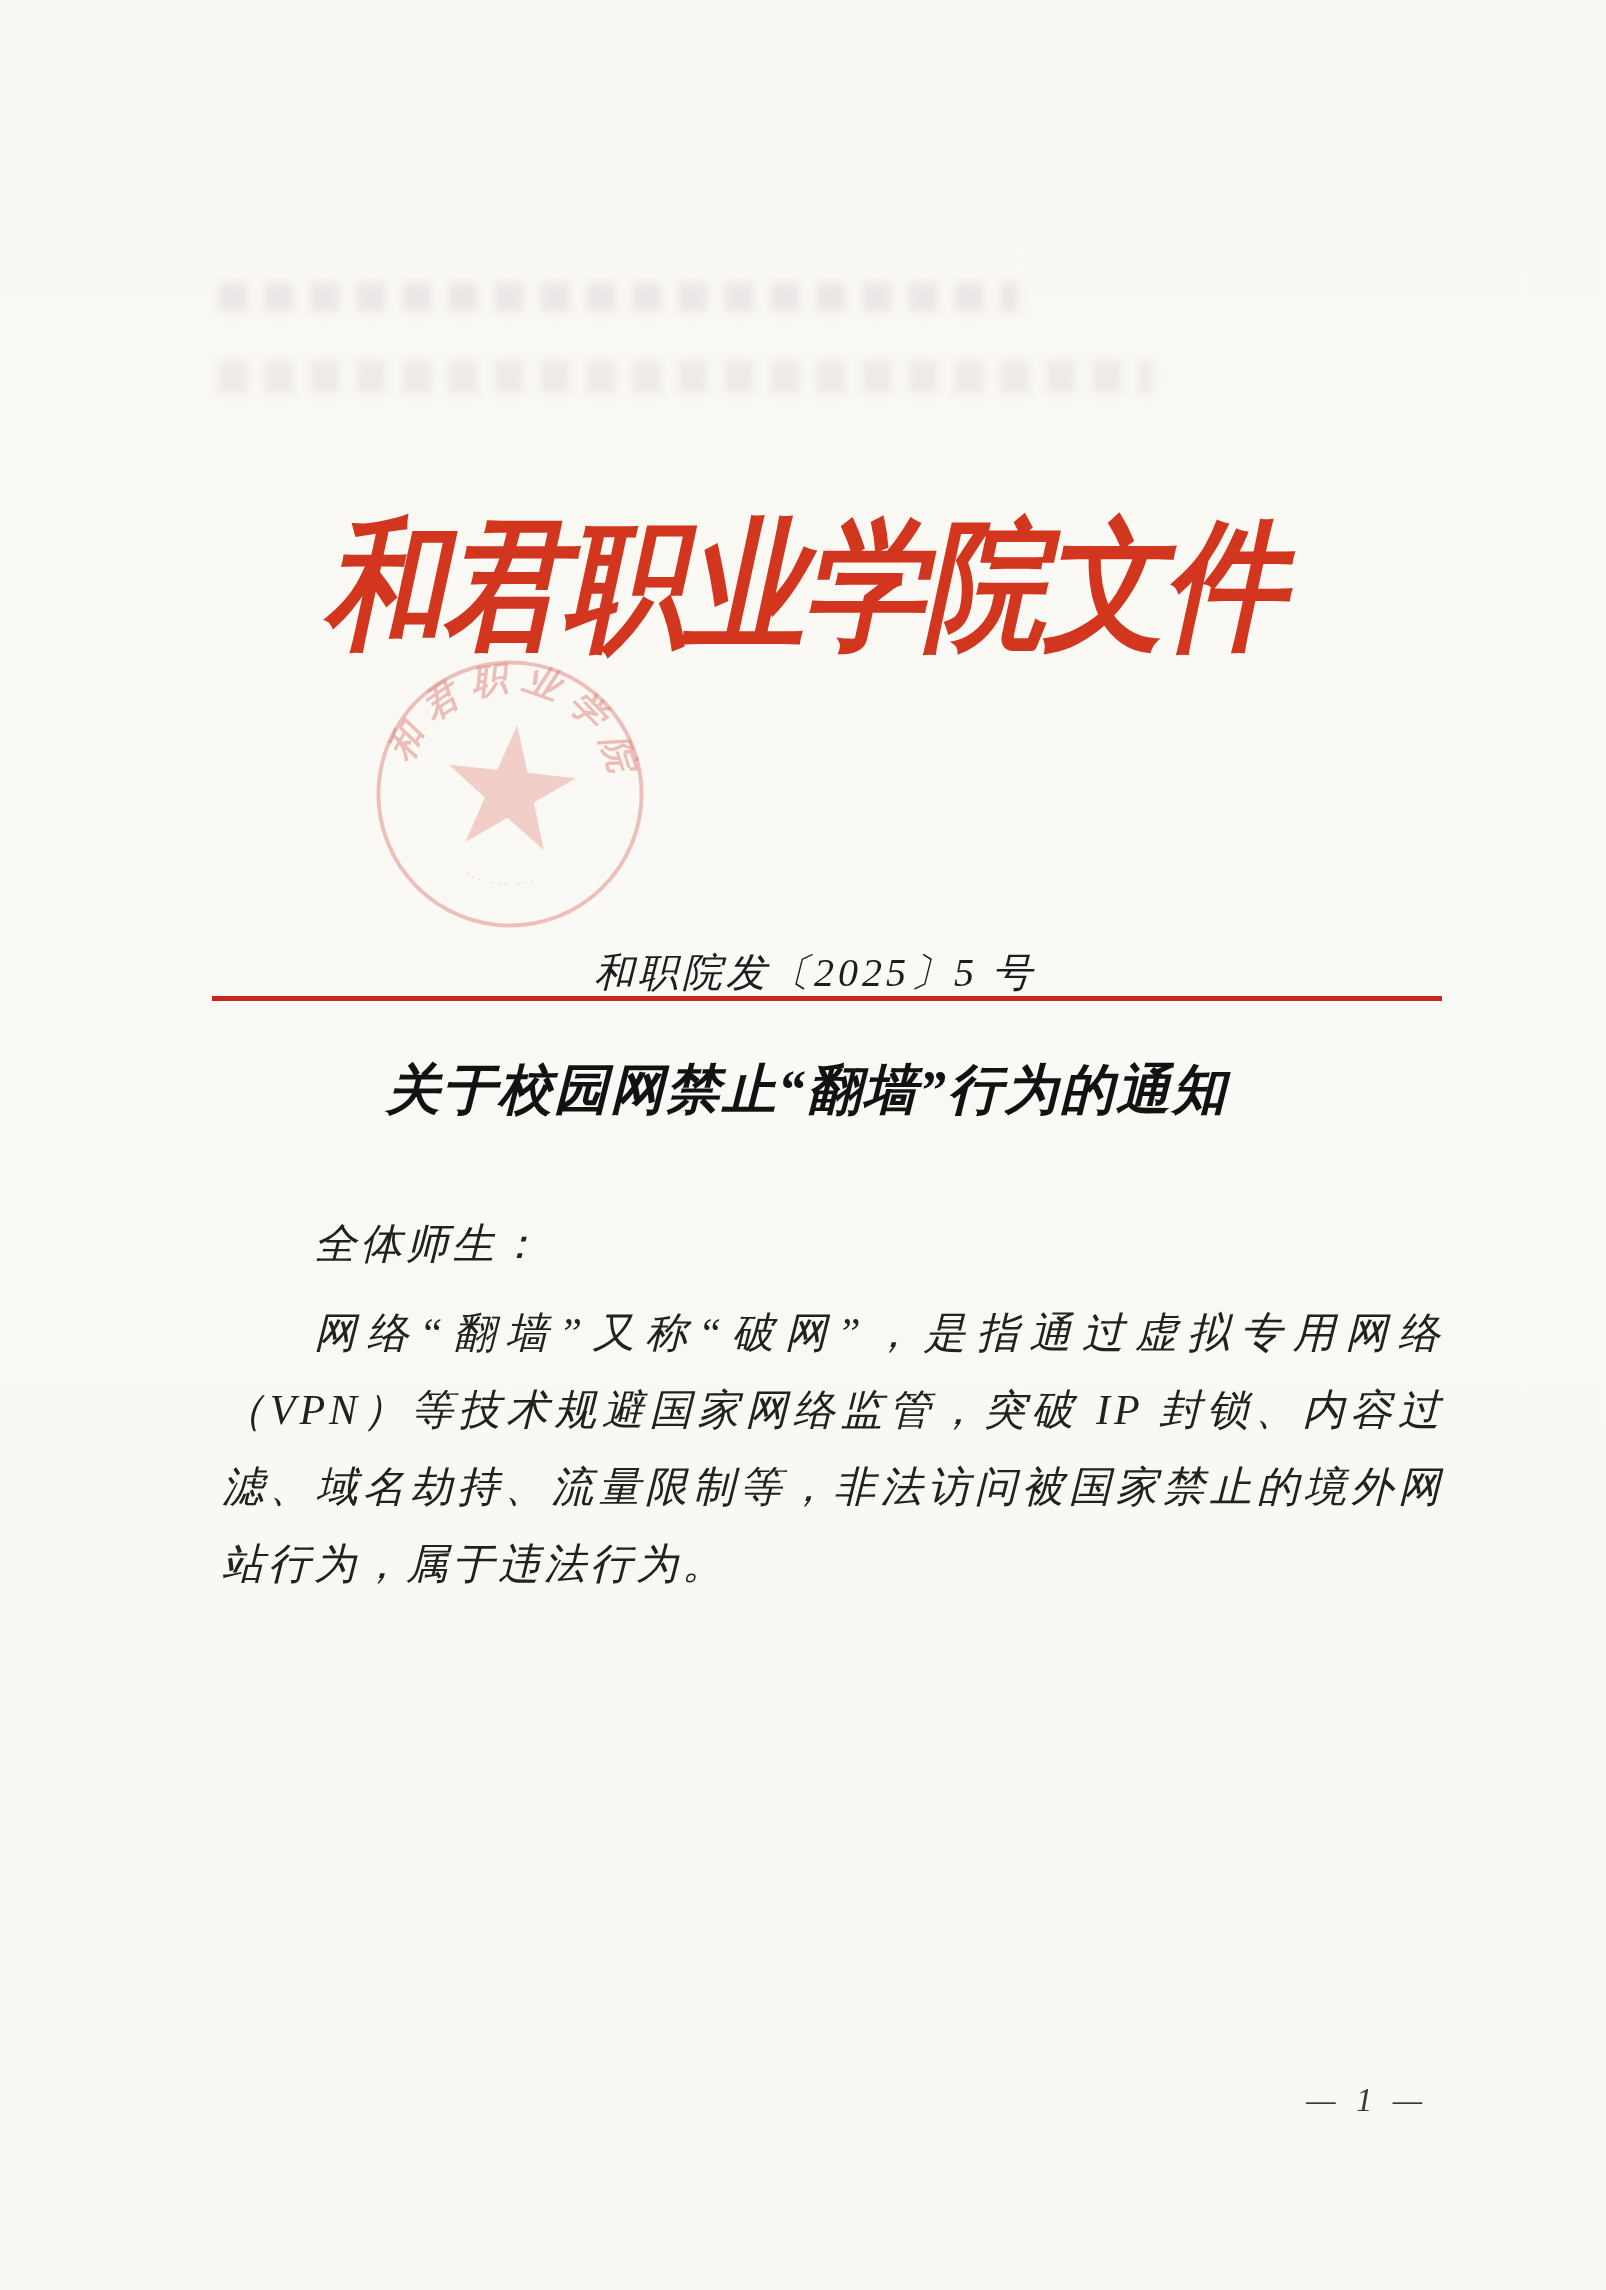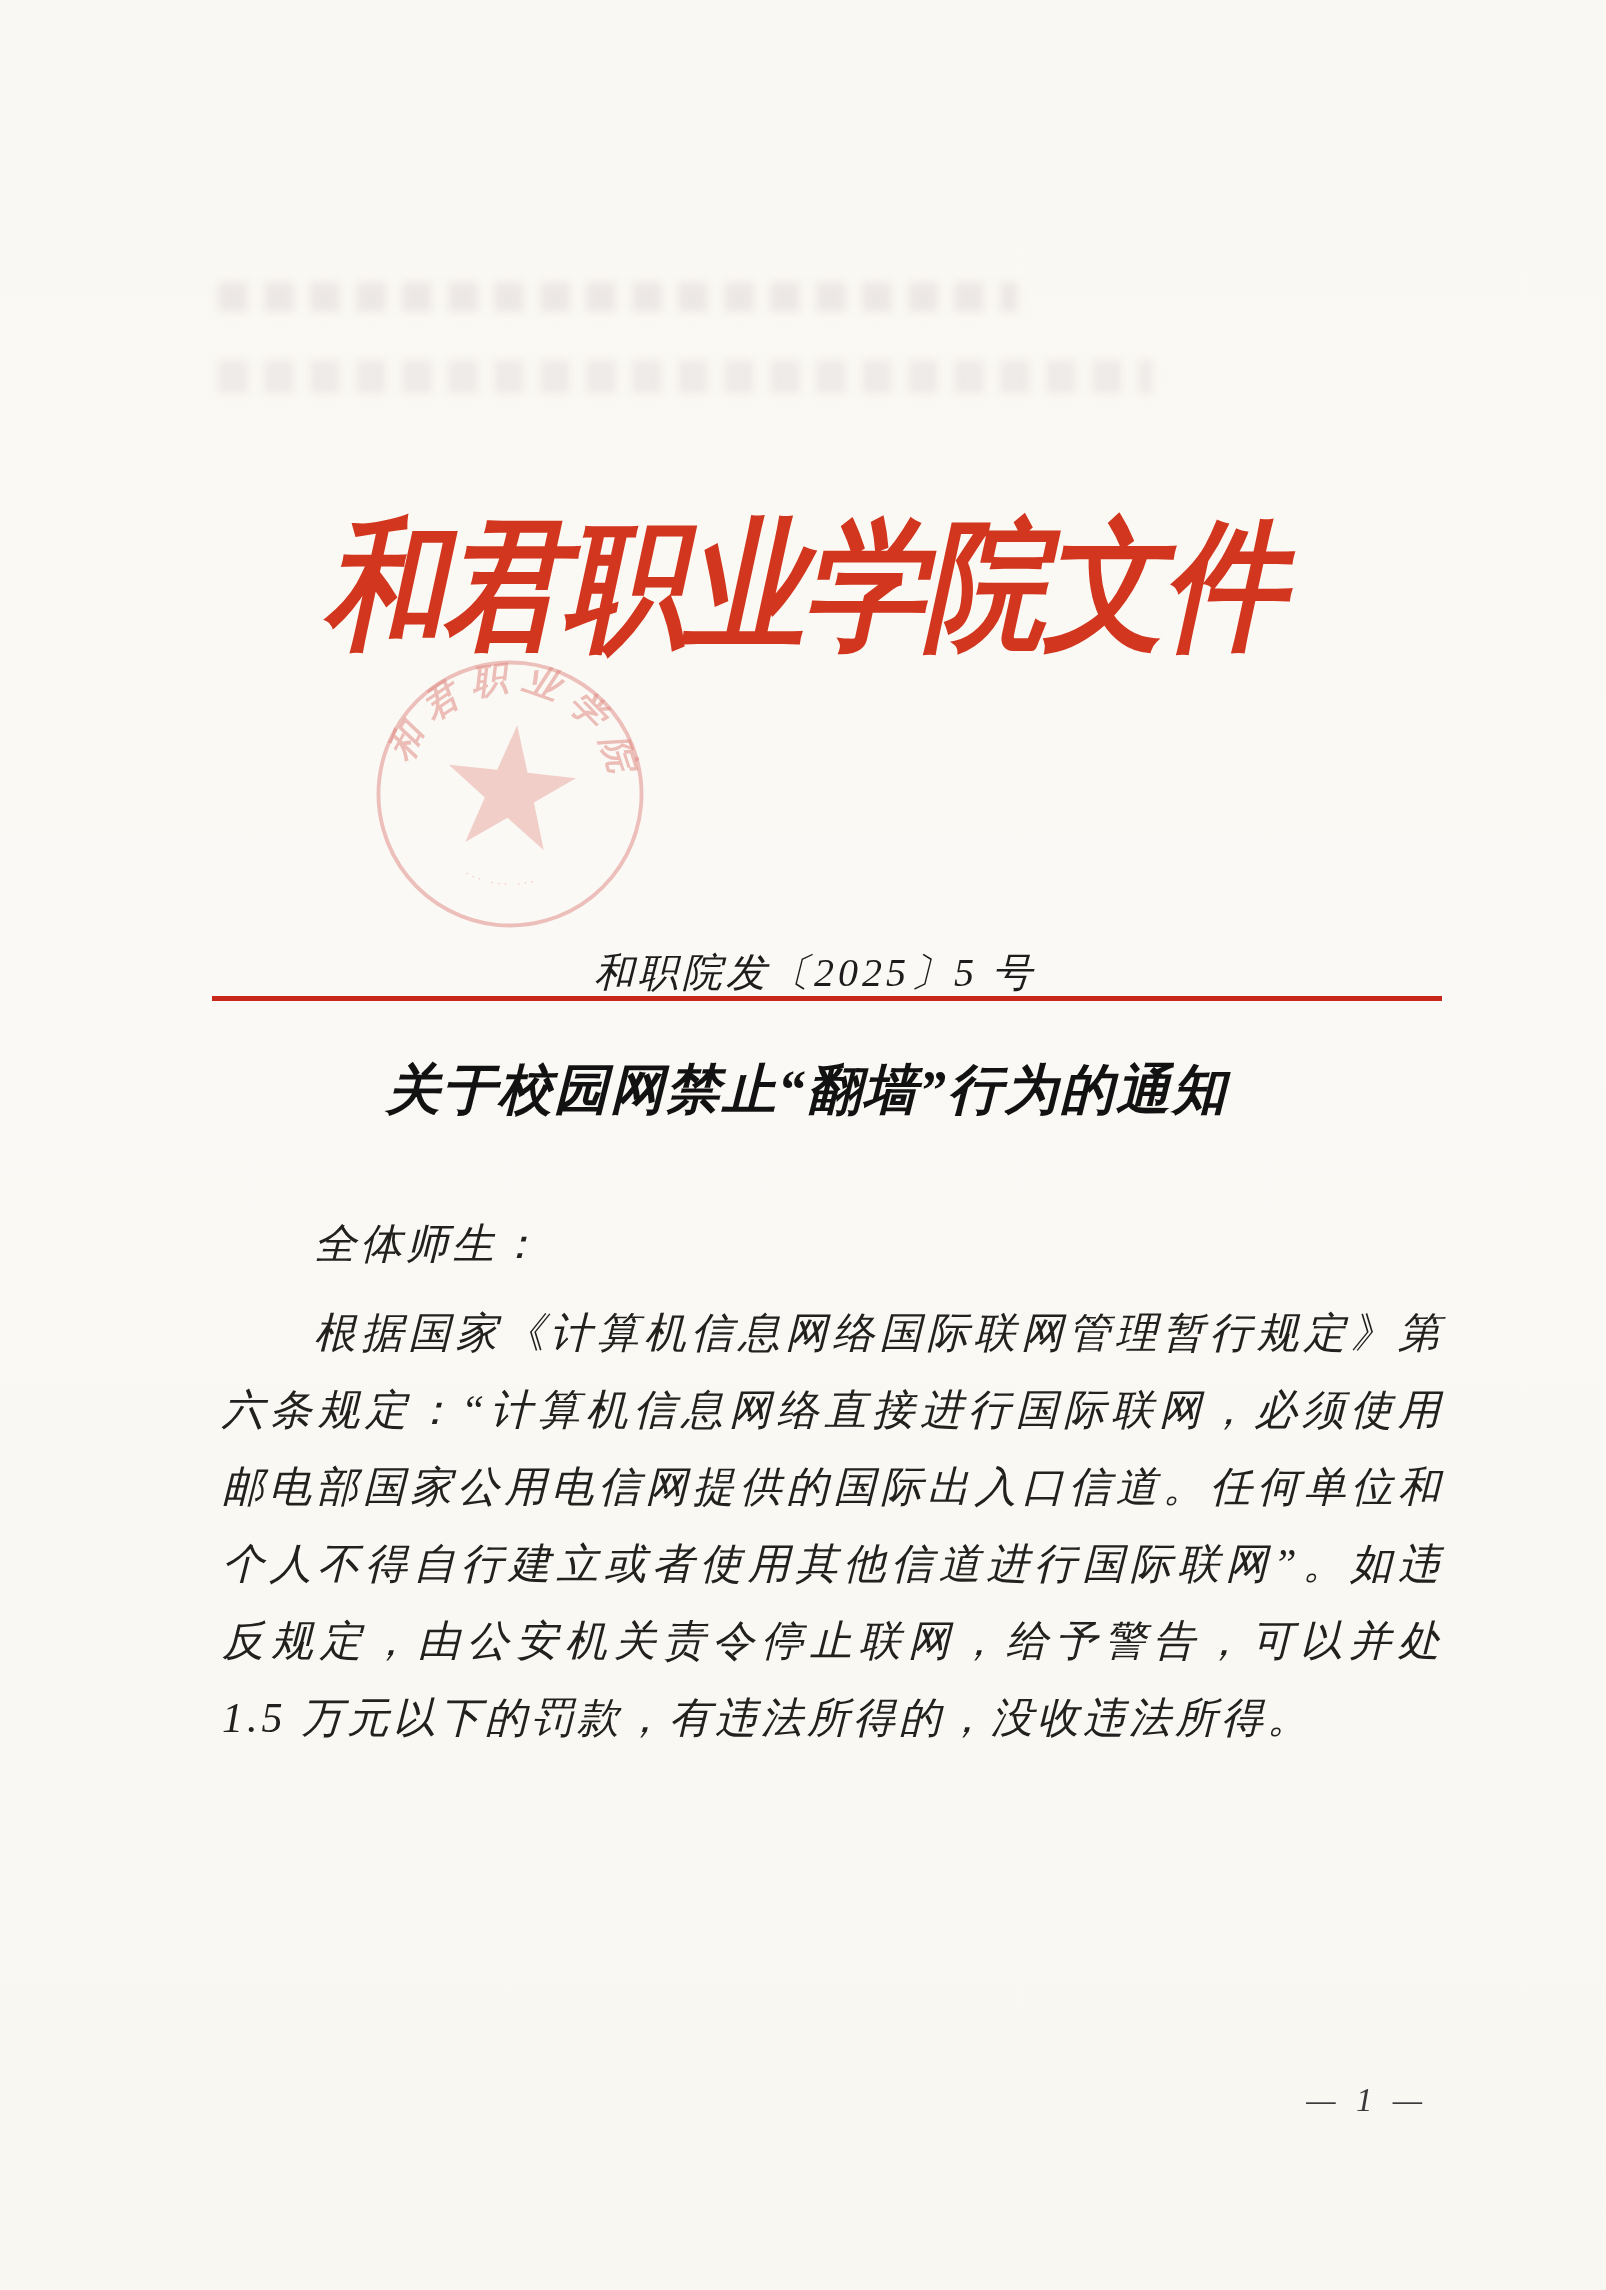--- a/index.html
+++ b/index.html
@@ -82,18 +82,18 @@
   </svg>
 
   <p class="doc-number">和职院发〔2025〕5 号</p>
 
   <div class="red-rule"></div>
 
   <h2 class="notice-title">关于校园网禁止“翻墙”行为的通知</h2>
 
   <div class="body-text">
     <p class="salutation">全体师生：</p>
-    <p>根据国家《计算机信息网络国际联网管理暂行规定》第六条规定：“计算机信息网络直接进行国际联网，必须使用邮电部国家公用电信网提供的国际出入口信道。任何单位和个人不得自行建立或者使用其他信道进行国际联网”。如违反规定，由公安机关责令停止联网，给予警告，可以并处 1.5 万元以下的罚款，有违法所得的，没收违法所得。</p>
+    <p>网络“翻墙”又称“破网”，是指通过虚拟专用网络（VPN）等技术规避国家网络监管，突破 IP 封锁、内容过滤、域名劫持、流量限制等，非法访问被国家禁止的境外网站行为，属于违法行为。</p>
   </div>
 
   <p class="page-number">— 1 —</p>
 
 </div>
 
 </body></html>

